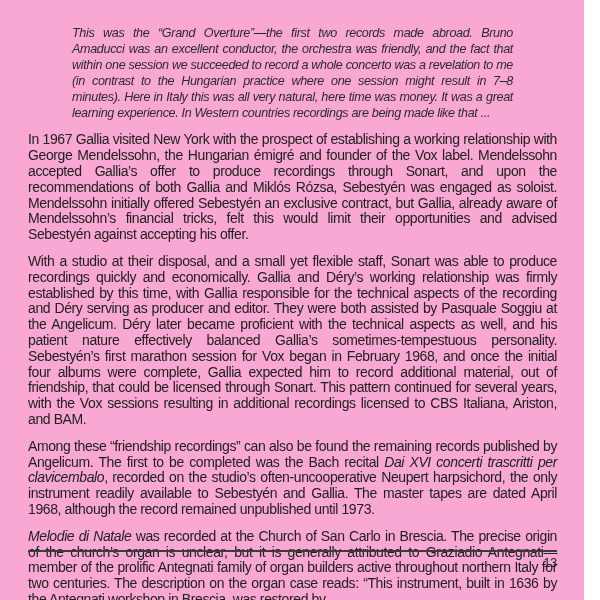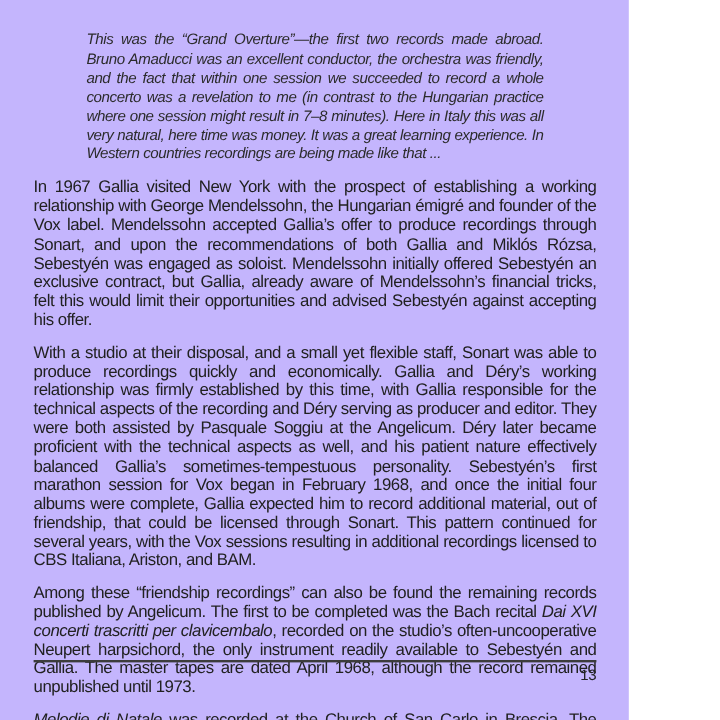--- a/index.html
+++ b/index.html
@@ -2,23 +2,23 @@
 <html><head>
 <meta charset="utf-8">
 <style>
   html, body {
     margin: 0;
     padding: 0;
     background: #ffffff;
   }
   .page {
     position: relative;
-    width: 524px;
+    width: 584px;
     height: 600px;
-    background: #c4b5fd;
+    background: #f9a8d4;
     font-family: "Liberation Sans", sans-serif;
     color: #212121;
     overflow: hidden;
     box-sizing: border-box;
   }
   .content {
     position: absolute;
     top: 26px;
     left: 28px;
     right: 27px;

